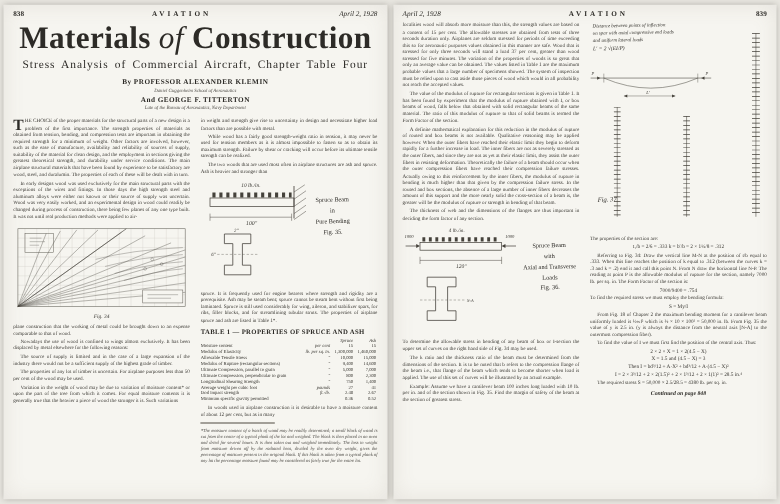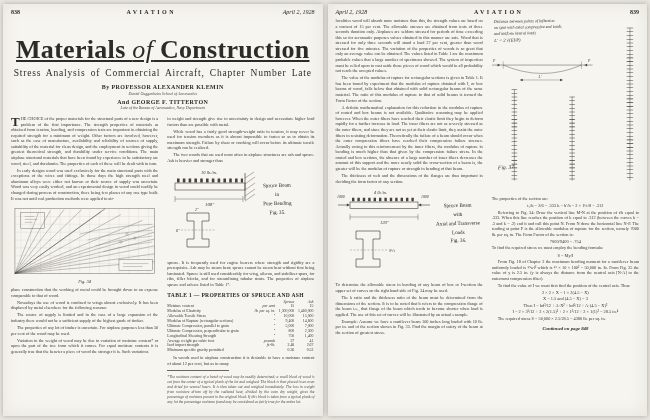--- a/index.html
+++ b/index.html
@@ -4,21 +4,21 @@
 <style>
   html,body{margin:0;padding:0;}
   body{width:650px;height:420px;background:#dcdad4;font-family:"Liberation Serif",serif;overflow:hidden;}
   .spread{display:flex;gap:5px;width:650px;height:420px;box-sizing:border-box;padding:4px 3px;background:#e8e6e0;}
   .page{flex:1;background:#f6f5f0;box-shadow:0 0 5px rgba(60,55,45,.35), inset 0 0 18px rgba(120,110,90,.12);
         padding:5px 8px;box-sizing:border-box;overflow:hidden;color:#2d2b27;position:relative;}
   .runhead{display:flex;justify-content:space-between;align-items:baseline;font-size:6px;margin-bottom:2px;}
   .runhead .mag{letter-spacing:2.5px;font-weight:bold;font-size:6px;}
   .runhead .dt{font-style:italic;}
   .runhead .pgno{font-weight:bold;}
-  h1.title{margin:22px 0 2px;text-align:center;font-size:26px;font-weight:700;letter-spacing:.3px;line-height:1;text-decoration:underline;}
+  h1.title{margin:4px 0 2px;text-align:center;font-size:26px;font-weight:700;letter-spacing:.3px;line-height:1;}
   h1.title .of{font-style:italic;font-weight:400;}
   .subtitle{text-align:center;font-size:9.5px;letter-spacing:.8px;margin:5px 0 6px;word-spacing:2px;}
   .byline{text-align:center;font-size:6px;font-weight:bold;letter-spacing:.4px;margin-top:3px;}
   .affil{text-align:center;font-size:4px;font-style:italic;color:#4b4944;margin-top:.5px;}
   .cols{display:flex;gap:9px;margin-top:6px;}
   .col{flex:1;min-width:0;}
   .bp{font-size:4.3px;line-height:1.3;text-align:justify;margin:0 0 1.5px;text-indent:6px;color:#3a3833;}
   .bp.noind{text-indent:0;}
   .dropcap{float:left;font-size:13px;line-height:9px;font-weight:bold;padding:1px 1px 0 0;color:#2d2b27;}
   figure{margin:3px 0;}
@@ -49,21 +49,21 @@
 <div class="spread">
 
   <div class="page">
     <div class="runhead">
       <span class="pgno">838</span>
       <span class="mag">AVIATION</span>
       <span class="dt">April 2, 1928</span>
     </div>
 
     <h1 class="title"><span>Materials </span><span class="of">of</span><span> Construction</span></h1>
-    <div class="subtitle">Stress Analysis of Commercial Aircraft, Chapter Number Late</div>
+    <div class="subtitle">Stress Analysis of Commercial Aircraft, Chapter Table Four</div>
     <div class="byline">By PROFESSOR ALEXANDER KLEMIN</div>
     <div class="affil">Daniel Guggenheim School of Aeronautics</div>
     <div class="byline">And GEORGE F. TITTERTON</div>
     <div class="affil">Late of the Bureau of Aeronautics, Navy Department</div>
 
     <div class="cols">
 
       <div class="col">
         <p class="bp noind"><span class="dropcap">T</span><span>HE CHOICE of the proper materials for the structural parts of a new design is a problem of the first importance. The strength properties of materials as obtained from tension, bending, and compression tests are important in obtaining the required strength for a minimum of weight. Other factors are involved, however, such as the ease of manufacture, availability and reliability of sources of supply, suitability of the material for clean design, and the employment in sections giving the greatest theoretical strength, and durability under service conditions. The main airplane structural materials that have been found by experience to be satisfactory are wood, steel, and duralumin. The properties of each of these will be dealt with in turn.</span></p>
         <p class="bp">In early designs wood was used exclusively for the main structural parts with the exceptions of the wires and fittings. In those days the high strength steel and aluminum alloys were either not known or their source of supply was uncertain. Wood was very easily worked, and an experimental design in wood could readily be changed during process of construction, there being few planes of any one type built. It was not until real production methods were applied to air-</p>

